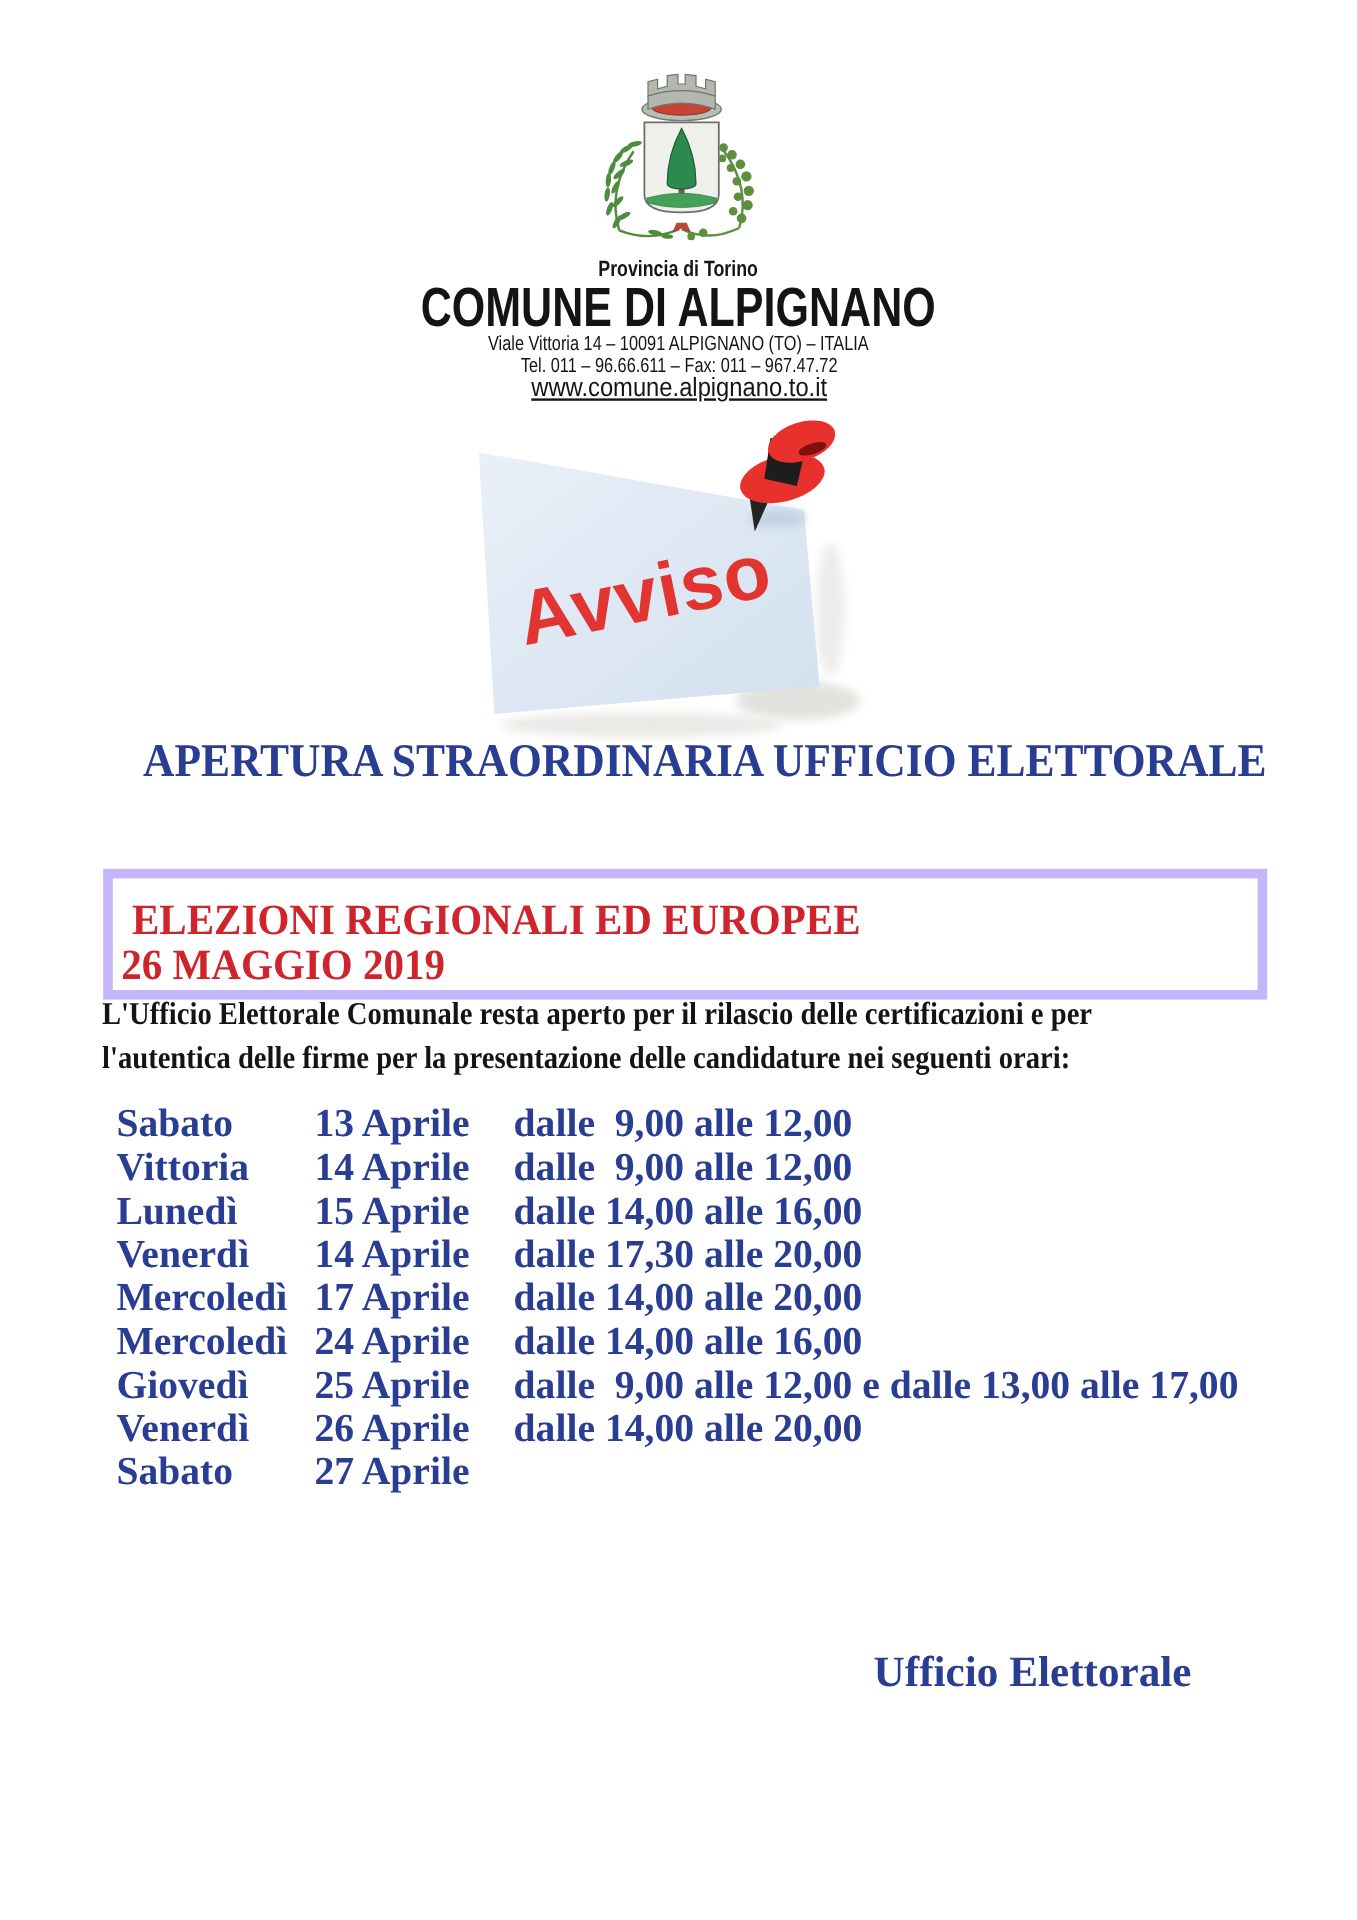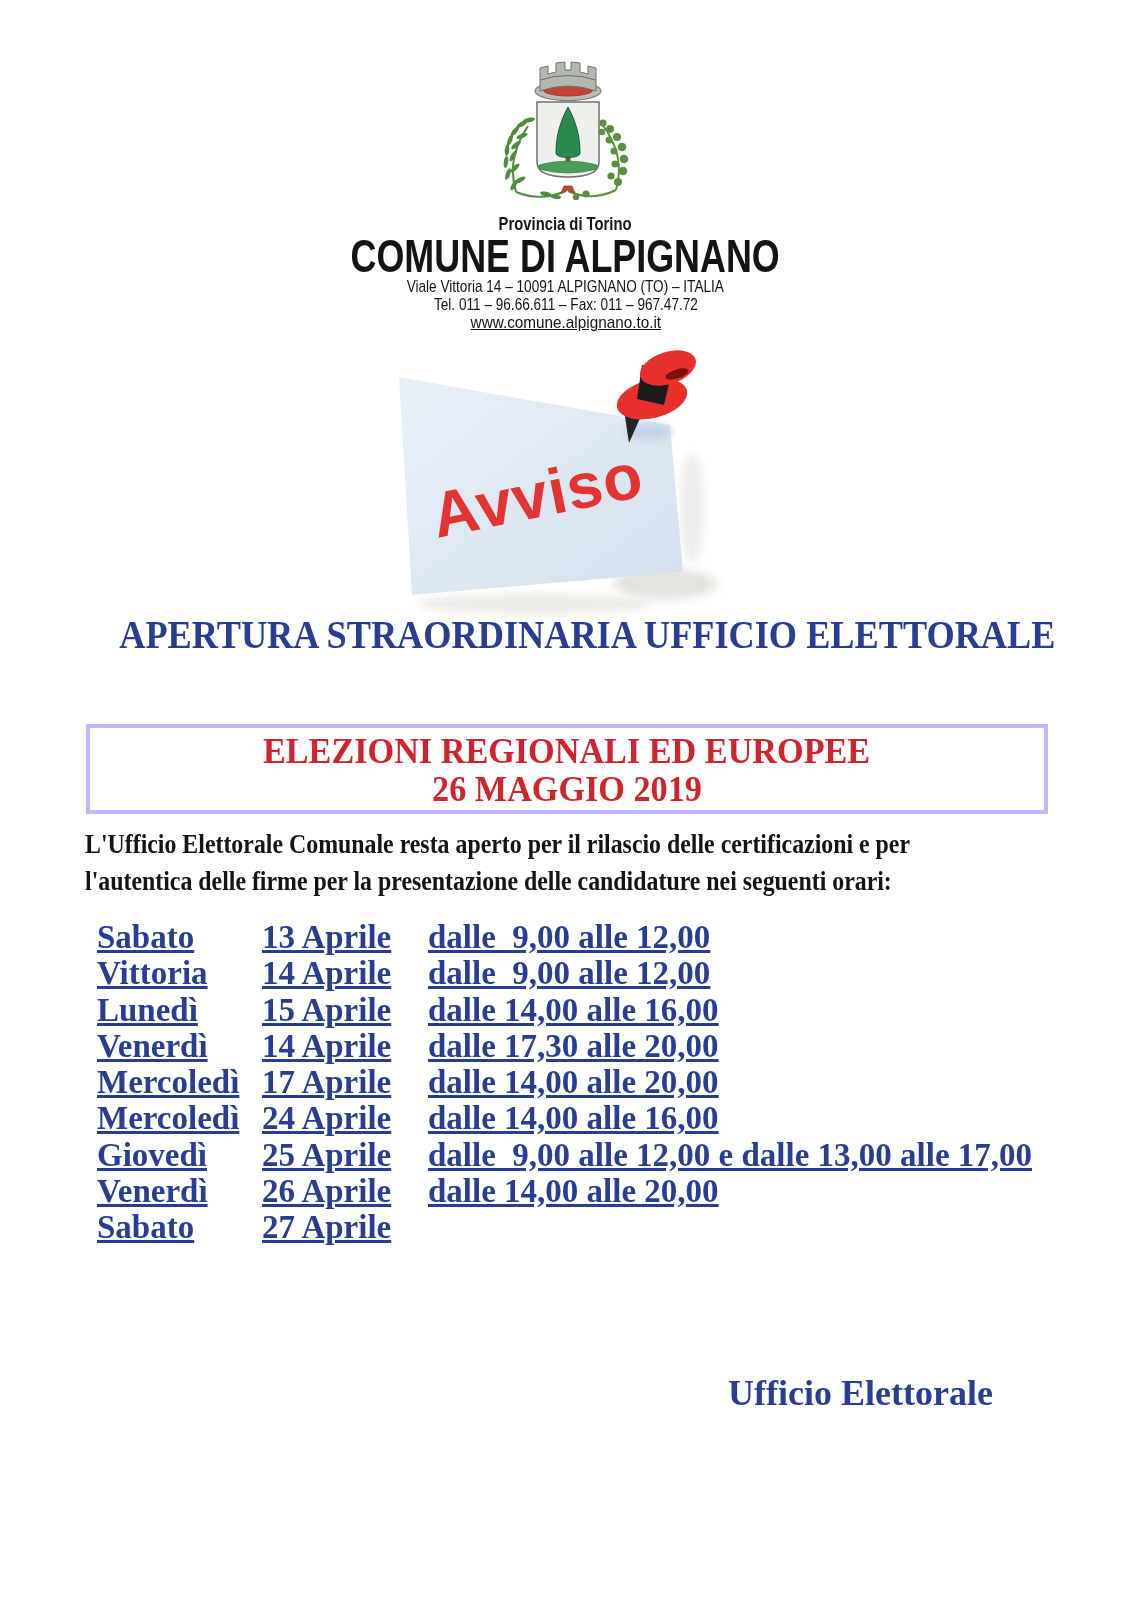--- a/index.html
+++ b/index.html
@@ -11,45 +11,45 @@
   .hdr{position:absolute;top:212px;left:0;width:100%;text-align:center;
        font-family:"Liberation Sans",sans-serif;color:#141414;}
   .hdr .line{white-space:nowrap;}
   .hdr .cond{display:inline-block;transform-origin:center;}
   .org{font-size:46px;font-weight:bold;line-height:44px;}
   .org .cond{transform:scaleX(0.78);}
   .province{font-size:18.5px;font-weight:bold;line-height:20px;margin-top:2px;}
   .province .cond{transform:scaleX(0.8);}
   .addr{font-size:17px;line-height:18px;}
   .addr .cond{transform:scaleX(0.8);}
-  .website{font-size:17px;line-height:18px;}
+  .website{font-size:22px;line-height:18px;}
   .website .cond{transform:scaleX(0.9);text-decoration:underline;cursor:pointer;}
 
   
   .avviso{position:absolute;left:380px;top:338px;width:345px;height:280px;}
 
   
   .title{position:absolute;top:614px;left:0;width:100%;text-align:center;
          font-weight:bold;font-size:39px;line-height:42px;white-space:nowrap;padding-left:22px;}
   .title .cond{display:inline-block;transform:scaleX(0.93);transform-origin:center;}
 
   .redbox{position:absolute;left:86px;top:724px;width:954px;height:78px;
-          border:4px solid #c4b5fd;text-align:center;font-weight:bold;
-          font-size:36px;line-height:38px;padding-top:4px;}
+          border:8px solid #c4b5fd;text-align:left;font-weight:bold;
+          font-size:36px;line-height:38px;padding-top:15px;}
   .redbox .cond{display:inline-block;transform:scaleX(0.95);transform-origin:center;white-space:nowrap;}
 
   
   .intro{position:absolute;left:85px;top:826px;color:#141414;font-weight:bold;
          font-size:26.5px;line-height:37px;}
   .intro .line{white-space:nowrap;}
   .intro .cond{display:inline-block;transform:scaleX(0.9);transform-origin:left center;}
 
   
   .schedule{position:absolute;left:97px;top:919px;font-weight:bold;font-size:33px;
-            line-height:36.3px;text-decoration:underline;}
+            line-height:36.3px;}
   .sch-row{display:flex;white-space:pre;}
   .sch-day{width:165px;}
   .sch-date{width:166px;}
 
   
   .sig{position:absolute;left:728px;top:1372px;font-weight:bold;font-size:36px;white-space:nowrap;}
 </style>
 </head>
 <body>
 

